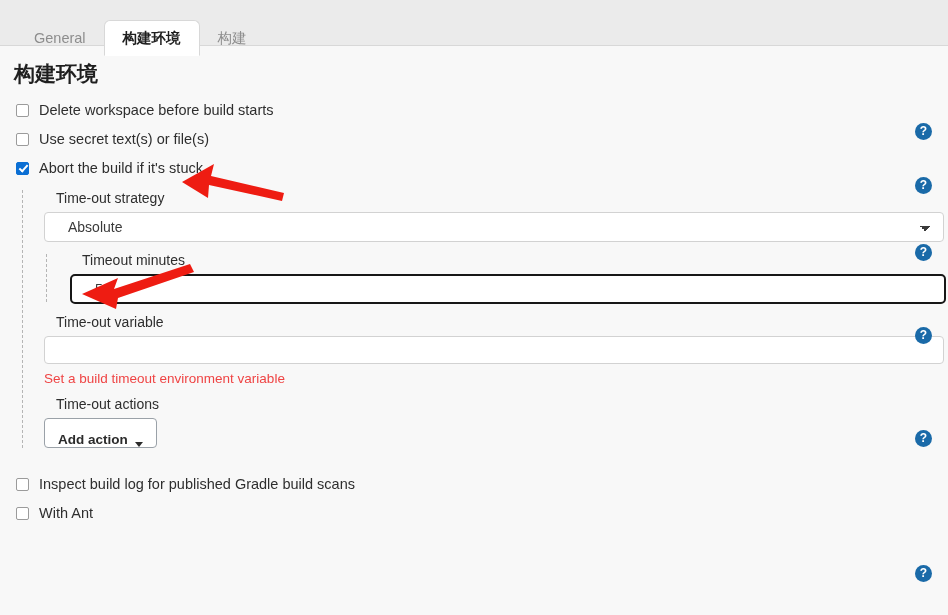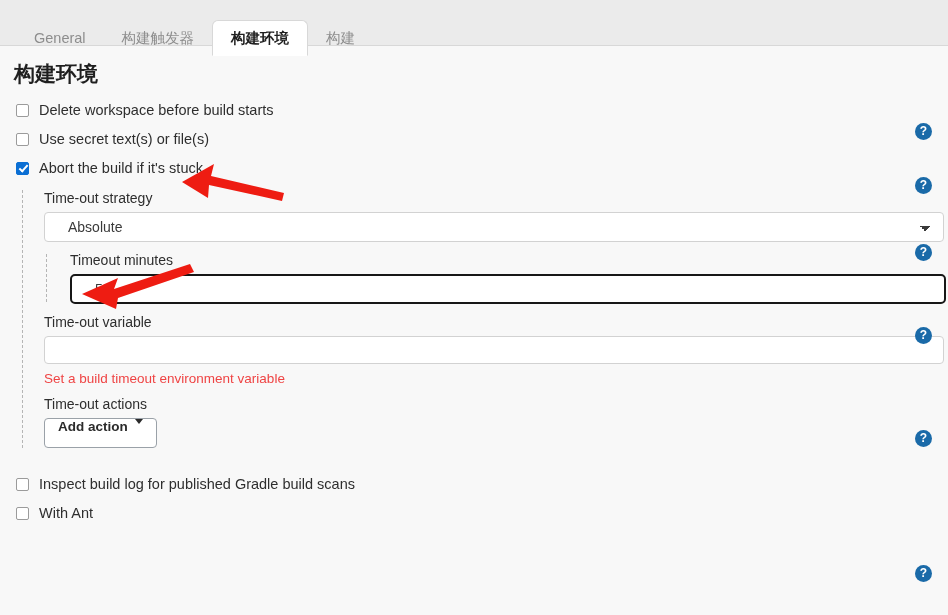--- a/index.html
+++ b/index.html
@@ -136,21 +136,21 @@
     left: 0;
     top: 2px;
     bottom: 2px;
     width: 0;
     border-left: 1px dashed #b5b5b5;
   }
 
   .field-label {
     font-size: 14px;
     color: #2e2e2e;
-    margin: 10px 0 6px 0;
+    margin: 10px 0 6px 12px;
   }
   .field-help {
     font-size: 13.5px;
     color: #ef4444;
     margin: 7px 0 0 0;
   }
 
   .input-line {
     position: relative;
     width: 900px;
@@ -189,21 +189,21 @@
     width: 902px;
     caret-color: #000;
   }
   .nested2 input.jk-input.focused { width: 876px; }
   .nested2 .input-line { width: 876px; }
   .nested .input-line, .nested select.jk-select, .nested input.jk-input { width: 900px; }
 
   
   .btn {
     display: inline-flex;
-    align-items: flex-start;
+    align-items: flex-end;
     gap: 7px;
     height: 30px;
     padding: 0 13px;
     background: #ffffff;
     border: 1px solid #9aa1a8;
     border-radius: 4px;
     font-size: 13.5px;
     font-weight: bold;
     color: #2b2b2b;
     cursor: pointer;
@@ -246,21 +246,20 @@
     position: absolute;
     pointer-events: none;
     user-select: none;
   }
 </style>
 </head>
 <body>
 
 <div class="tabbar">
   <div class="tab">General</div>
-  <div class="tab">构建触发器</div>
   <div class="tab active">构建环境</div>
   <div class="tab">构建</div>
 </div>
 
 <div class="page">
 
   <h1 class="section-title">构建环境</h1>
 
   <div class="content">
 

